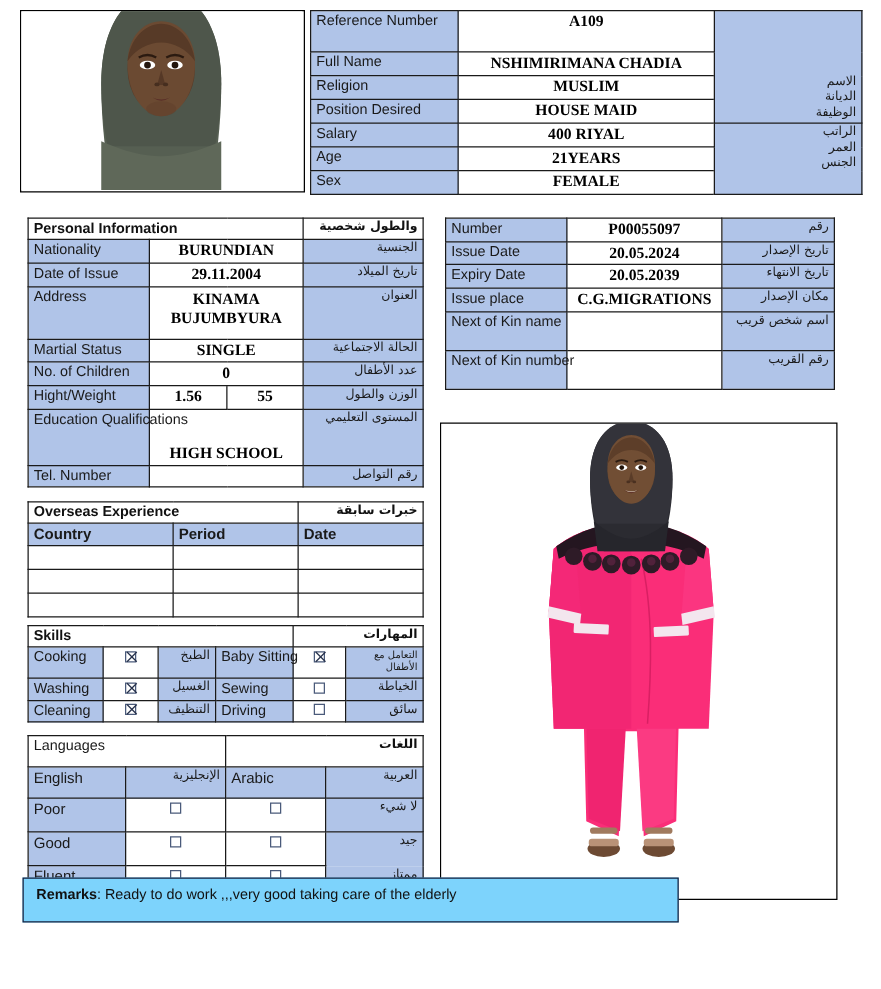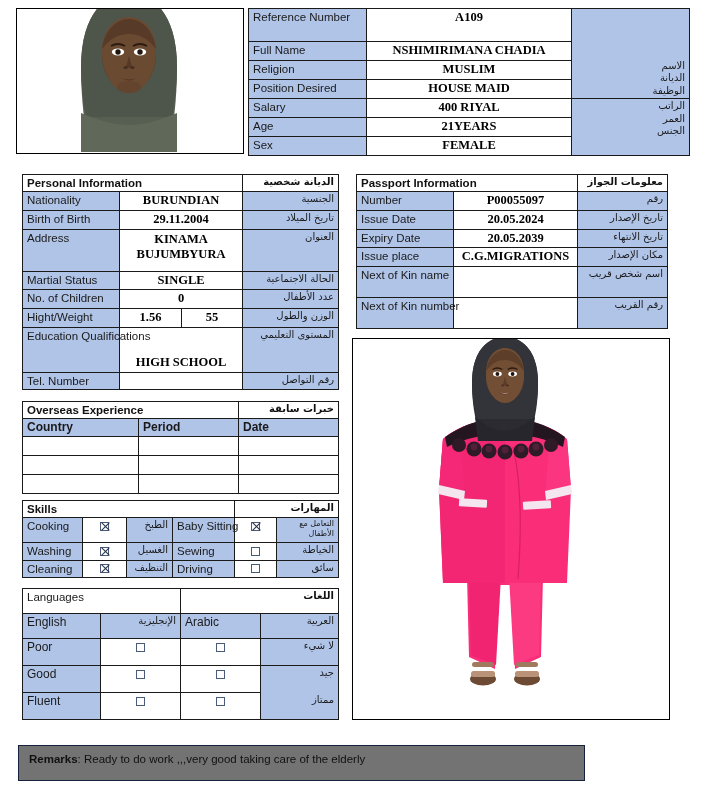--- a/index.html
+++ b/index.html
@@ -103,23 +103,23 @@
     position: absolute;
     left: 352px; top: 338px;
     width: 318px; height: 382px;
     border: 1.5px solid #000;
     box-sizing: border-box;
     background: #fff;
     overflow: hidden;
   }
   #remarks-bar {
     position: absolute;
-    left: 18px; top: 745px;
-    width: 567px; height: 36px;
-    background: #737373;
+    left: 18px; top: 702px;
+    width: 525px; height: 36px;
+    background: #7dd3fc;
     border: 1.5px solid #16213e;
     box-sizing: border-box;
     padding: 7px 10px;
     font-size: 11.5px;
   }
   #remarks-bar b { font-weight: bold; }
 
   
   .ckbox {
     display: inline-block;
@@ -237,29 +237,29 @@
 <table class="tbl" id="personal-block">
   <colgroup>
     <col style="width:97px">
       <col style="width:62px">
       <col style="width:61px">
       <col style="width:96px">
   </colgroup>
   <tbody>
     <tr>
       <td class="hdr" colspan="3">Personal Information</td>
-      <td class="hdr-ar">الديانة شخصية</td>
+      <td class="hdr-ar">والطول شخصية</td>
     </tr>
     <tr>
       <td class="lbl">Nationality</td>
       <td class="val" colspan="2">BURUNDIAN</td>
       <td class="ar">الجنسية</td>
     </tr>
     <tr>
-      <td class="lbl">Birth of Birth</td>
+      <td class="lbl">Date of Issue</td>
       <td class="val" colspan="2">29.11.2004</td>
       <td class="ar">تاريخ الميلاد</td>
     </tr>
     <tr>
       <td class="lbl" style="height:38px">Address</td>
       <td class="val" colspan="2" style="height:38px;padding-top:2px">KINAMA BUJUMBYURA</td>
       <td class="ar" style="height:38px">العنوان</td>
     </tr>
     <tr>
       <td class="lbl">Martial Status</td>
@@ -290,24 +290,20 @@
   </tbody>
 </table>
 
 <table class="tbl" id="passport-block">
   <colgroup>
       <col style="width:97px">
       <col style="width:124px">
       <col style="width:90px">
     </colgroup>
   <tbody>
-    <tr>
-      <td class="hdr" colspan="2">Passport Information</td>
-      <td class="hdr-ar">معلومات الجواز</td>
-    </tr>
     <tr>
       <td class="lbl">Number</td>
       <td class="val">P00055097</td>
       <td class="ar">رقم</td>
     </tr>
     <tr>
       <td class="lbl">Issue Date</td>
       <td class="val">20.05.2024</td>
       <td class="ar">تاريخ الإصدار</td>
     </tr>

